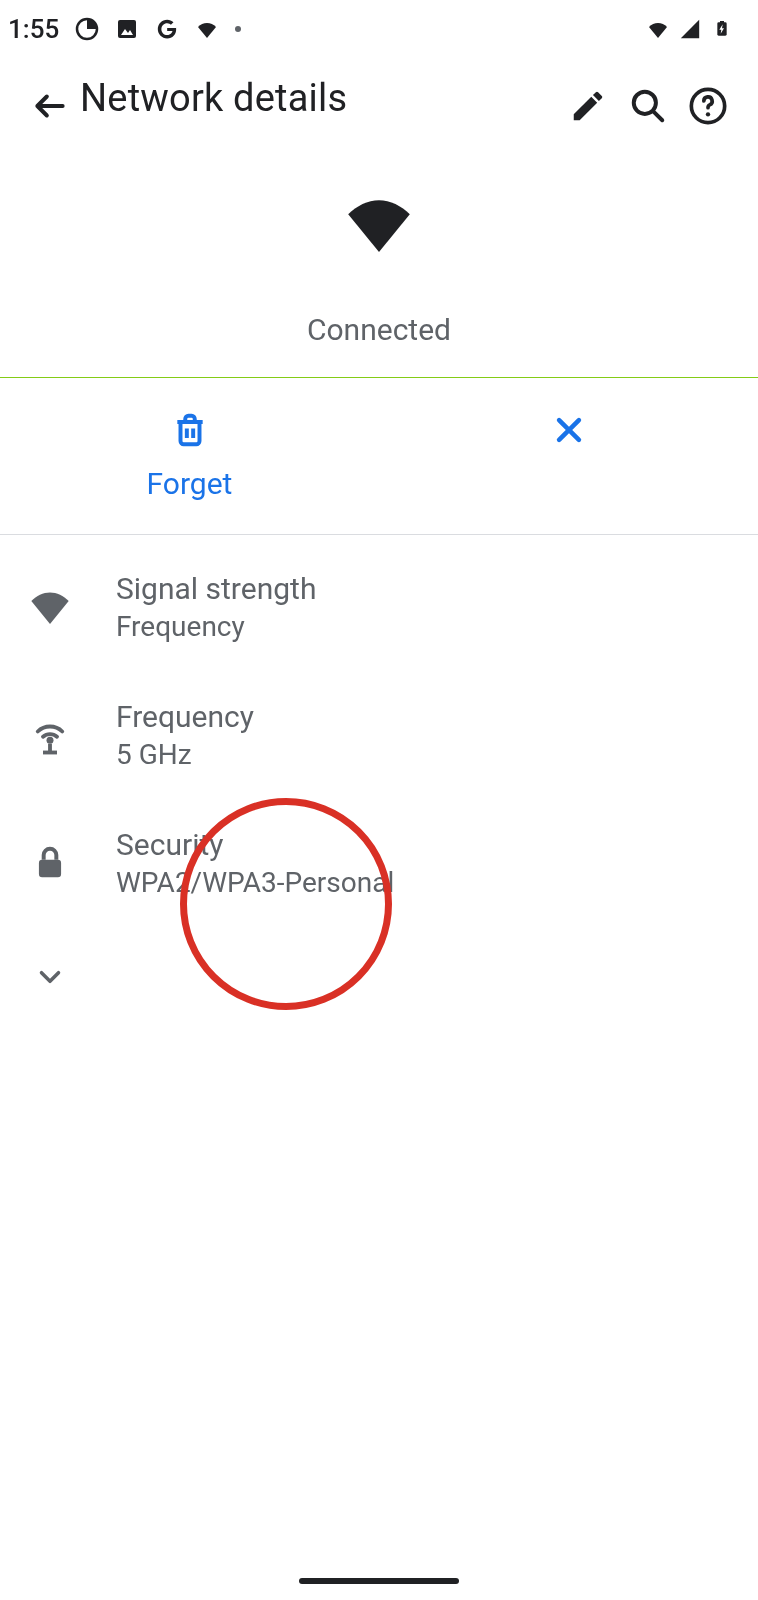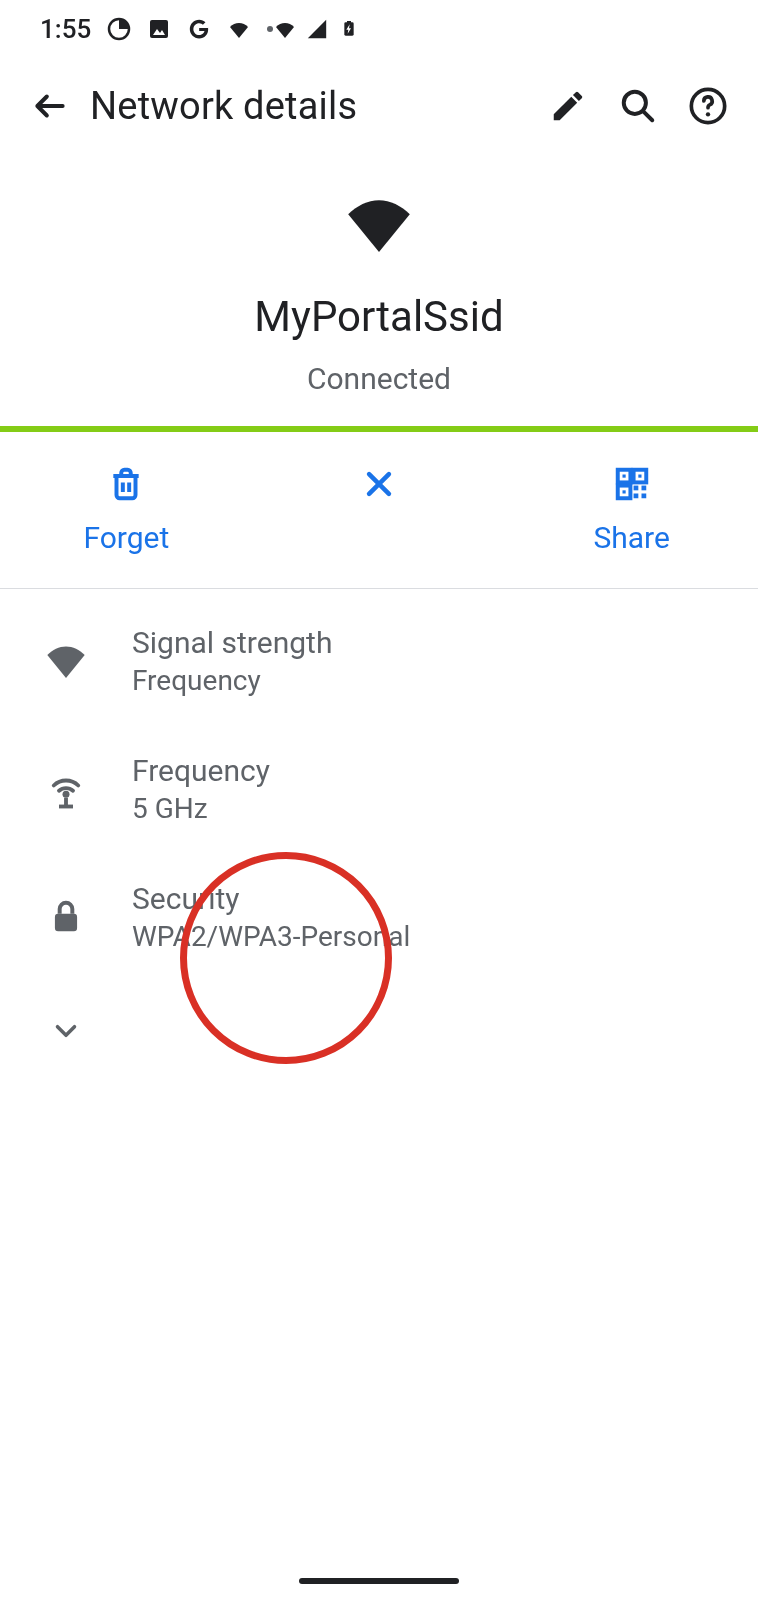--- a/index.html
+++ b/index.html
@@ -7,52 +7,50 @@
       width: 758px;
       height: 1600px;
       font-family: Roboto, -apple-system, BlinkMacSystemFont, sans-serif;
       background: #fff;
       color: #202124;
       position: relative;
       overflow: hidden;
     }
     .status-bar {
       display: flex;
-      justify-content: flex-start;
+      justify-content: space-between;
       align-items: center;
-      padding: 10px 24px 8px 40px;
+      padding: 10px 24px 8px 8px;
       height: 56px;
     }
     .status-left { display: flex; align-items: center; gap: 16px; }
     .status-right { display: flex; align-items: center; gap: 8px; }
     .status-time { font-size: 26px; font-weight: 500; color: #202124; }
     .status-icon { width: 24px; height: 24px; display: flex; align-items: center; justify-content: center; color: #202124; }
     .status-dot { width: 6px; height: 6px; background: #5f6368; border-radius: 50%; }
 
     .app-bar {
       display: flex;
-      align-items: center;
       padding: 20px 20px 30px 20px;
-      gap: 10px;
     }
     .back-btn { width: 60px; height: 60px; display:flex; align-items:center; justify-content:center; cursor:pointer;}
     .app-title { font-size: 38px; font-weight: 400; color:#202124; flex:1; letter-spacing:0.2px; }
     .app-action { width: 60px; height: 60px; display:flex; align-items:center; justify-content:center; cursor:pointer;}
 
     .network-hero {
       display:flex; flex-direction:column; align-items:center;
       padding: 30px 20px 30px;
     }
     .wifi-large { width: 72px; height: 56px; margin-bottom: 40px; }
     .ssid { font-size: 42px; font-weight: 400; color:#202124; }
     .conn-status { font-size: 30px; color:#5f6368; margin-top: 20px; }
 
     .actions-row {
       display:flex;
-      border-top: 6px solid #84cc16;
+      border-top: 1px solid #84cc16;
       border-bottom: 1px solid #dadce0;
     }
     .action-btn {
       flex:1;
       display:flex; flex-direction:column; align-items:center; justify-content:flex-start;
       padding: 32px 8px;
       color:#1a73e8;
       cursor:pointer;
       gap:16px;
       position:relative;
@@ -66,21 +64,21 @@
       border: 7px solid #d93025;
       border-radius: 50%;
       left: 180px;
       top: 420px;
       pointer-events:none;
     }
 
     .detail-list { padding: 8px 0; }
     .detail-item {
       display:flex; align-items:center;
-      padding: 28px 44px;
+      padding: 28px 28px;
       gap: 44px;
     }
     .detail-icon { width: 44px; height: 44px; color:#5f6368; display:flex; align-items:center; justify-content:center; flex-shrink: 0; }
     .detail-text { display:flex; flex-direction:column; gap:4px; min-width:0; flex:1;}
     .detail-title { font-size: 30px; color:#5f6368; }
     .detail-value { font-size: 28px; color:#5f6368; white-space: nowrap; overflow:hidden; text-overflow: ellipsis; }
 
     .nav-pill {
       position:absolute; bottom:16px; left:50%; transform:translateX(-50%);
       width: 160px; height: 6px; background:#202124; border-radius: 3px;
@@ -163,56 +161,38 @@
       </svg>
   </div>
 </div>
 
 <div class="network-hero">
   <div class="wifi-large">
     <svg viewBox="0 0 24 20" width="72" height="56">
         <path fill="#202124" d="M12 20L23 6.5C20 3.5 16 1.5 12 1.5S4 3.5 1 6.5L12 20z"></path>
       </svg>
   </div>
-  <div class="ssid">MyPortalSsid</div>
   <div class="conn-status">Connected</div>
 </div>
 
 <div class="actions-row" style="position:relative;">
   <div class="action-btn">
     <div class="action-icon">
       <svg viewBox="0 0 24 24" width="38" height="38">
           <path fill="none" stroke="#1a73e8" stroke-width="2.5" d="M4 7h16M9 7V5a2 2 0 0 1 2-2h2a2 2 0 0 1 2 2v2M6 7v12a2 2 0 0 0 2 2h8a2 2 0 0 0 2-2V7M10 11v6M14 11v6"></path>
         </svg>
     </div>
     <div class="action-label">Forget</div>
   </div>
   <div class="action-btn">
     <div class="action-icon">
       <svg viewBox="0 0 24 24" width="34" height="34">
           <path fill="none" stroke="#1a73e8" stroke-width="3.2" stroke-linecap="round" d="M5 5l14 14M19 5L5 19"></path>
         </svg>
     </div>
-  </div>
-  <div class="action-btn">
-    <div class="action-icon">
-      <svg viewBox="0 0 24 24" width="38" height="38" fill="#1a73e8">
-        <rect x="3" y="3" width="8" height="8" fill="none" stroke="#1a73e8" stroke-width="2.5"></rect>
-        <rect x="13" y="3" width="8" height="8" fill="none" stroke="#1a73e8" stroke-width="2.5"></rect>
-        <rect x="3" y="13" width="8" height="8" fill="none" stroke="#1a73e8" stroke-width="2.5"></rect>
-        <rect x="6" y="6" width="2" height="2"></rect>
-        <rect x="16" y="6" width="2" height="2"></rect>
-        <rect x="6" y="16" width="2" height="2"></rect>
-        <rect x="13" y="13" width="3" height="3"></rect>
-        <rect x="18" y="13" width="3" height="3"></rect>
-        <rect x="13" y="18" width="3" height="3"></rect>
-        <rect x="18" y="18" width="3" height="3"></rect>
-      </svg>
-    </div>
-    <div class="action-label">Share</div>
   </div>
   <div class="highlight-circle"></div>
 </div>
 
 <div class="detail-list">
   <div class="detail-item">
     <div class="detail-icon">
       <svg viewBox="0 0 24 20" width="42" height="34">
           <path fill="#5f6368" d="M12 20L23 6.5C20 3.5 16 1.5 12 1.5S4 3.5 1 6.5L12 20z"></path>
         </svg>

